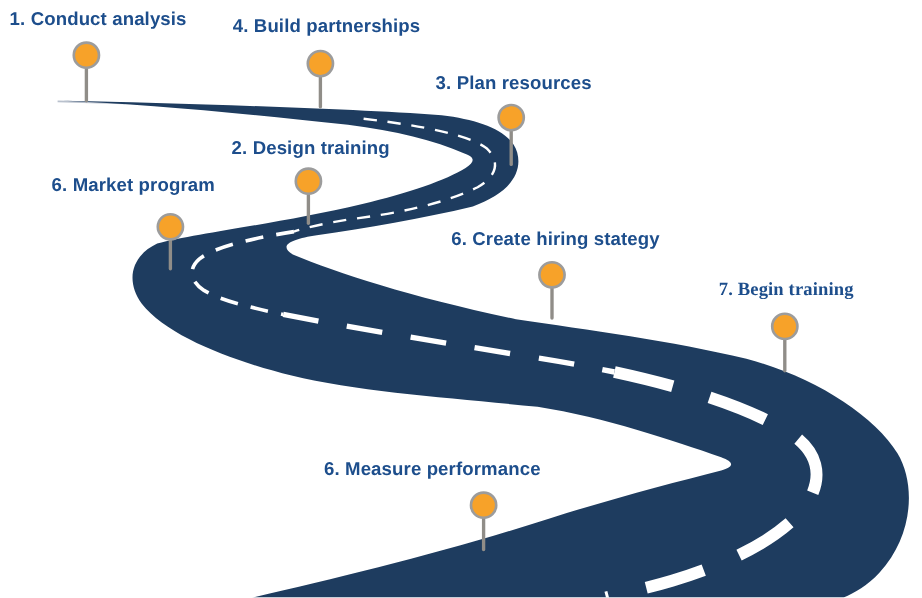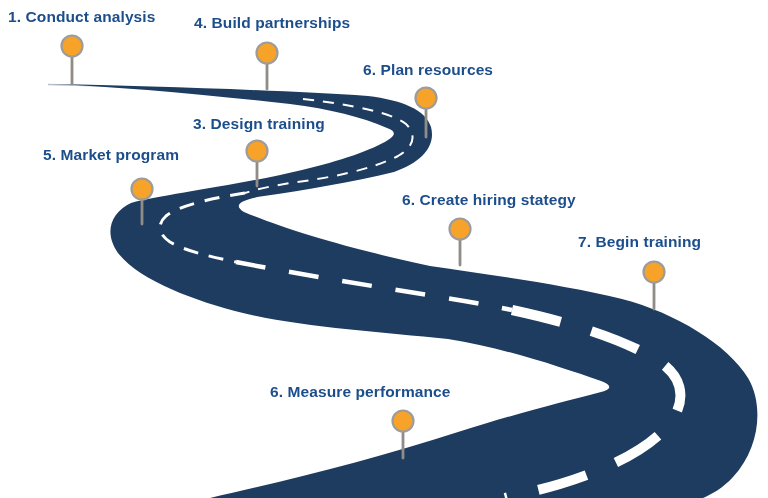--- a/index.html
+++ b/index.html
@@ -19,22 +19,22 @@
     letter-spacing:0.1px;
     color:#1d4e8c;
     white-space:nowrap;
   }
   
   .ms-1{left:8px;   top:8px;}
   .ms-2{left:194px; top:14px;}
   .ms-3{left:363px; top:61px;}
   .ms-4{left:193px; top:115px;}
   .ms-5{left:43px;  top:146px;}
-  .ms-6{left:376px; top:191px;margin-left:26px;}
-  .ms-7{left:578px; top:233px;}
+  .ms-6{left:376px; top:191px;}
+  .ms-7{left:599px; top:233px;font-family:Liberation Serif, serif;}
   .ms-8{left:270px; top:383px;}
 </style>
 </head>
 <body>
 
 <div class="stage">
 
   <svg class="roadmap" width="768" height="498" viewBox="0 0 768 498" aria-hidden="true">
 
     <path d="M 48 84.5 L 104 86" stroke="#b9c1cd" stroke-width="1.6" fill="none"></path>
@@ -104,20 +104,20 @@
       </g>
       <g>
         <line x1="403" y1="431" x2="403" y2="458" stroke="#908d88" stroke-width="2.8"></line>
         <circle cx="403" cy="421" r="10.5" fill="#f7a229" stroke="#9c9c9c" stroke-width="2.2"></circle>
       </g>
     </g>
   </svg>
 
   <div class="ms-label ms-1">1. Conduct analysis</div>
   <div class="ms-label ms-2">4. Build partnerships</div>
-  <div class="ms-label ms-3">6. Plan resources</div>
-  <div class="ms-label ms-4">3. Design training</div>
-  <div class="ms-label ms-5">5. Market program</div>
+  <div class="ms-label ms-3">3. Plan resources</div>
+  <div class="ms-label ms-4">2. Design training</div>
+  <div class="ms-label ms-5">6. Market program</div>
   <div class="ms-label ms-6">6. Create hiring stategy</div>
   <div class="ms-label ms-7">7. Begin training</div>
   <div class="ms-label ms-8">6. Measure performance</div>
 
 </div>
 
 </body></html>

